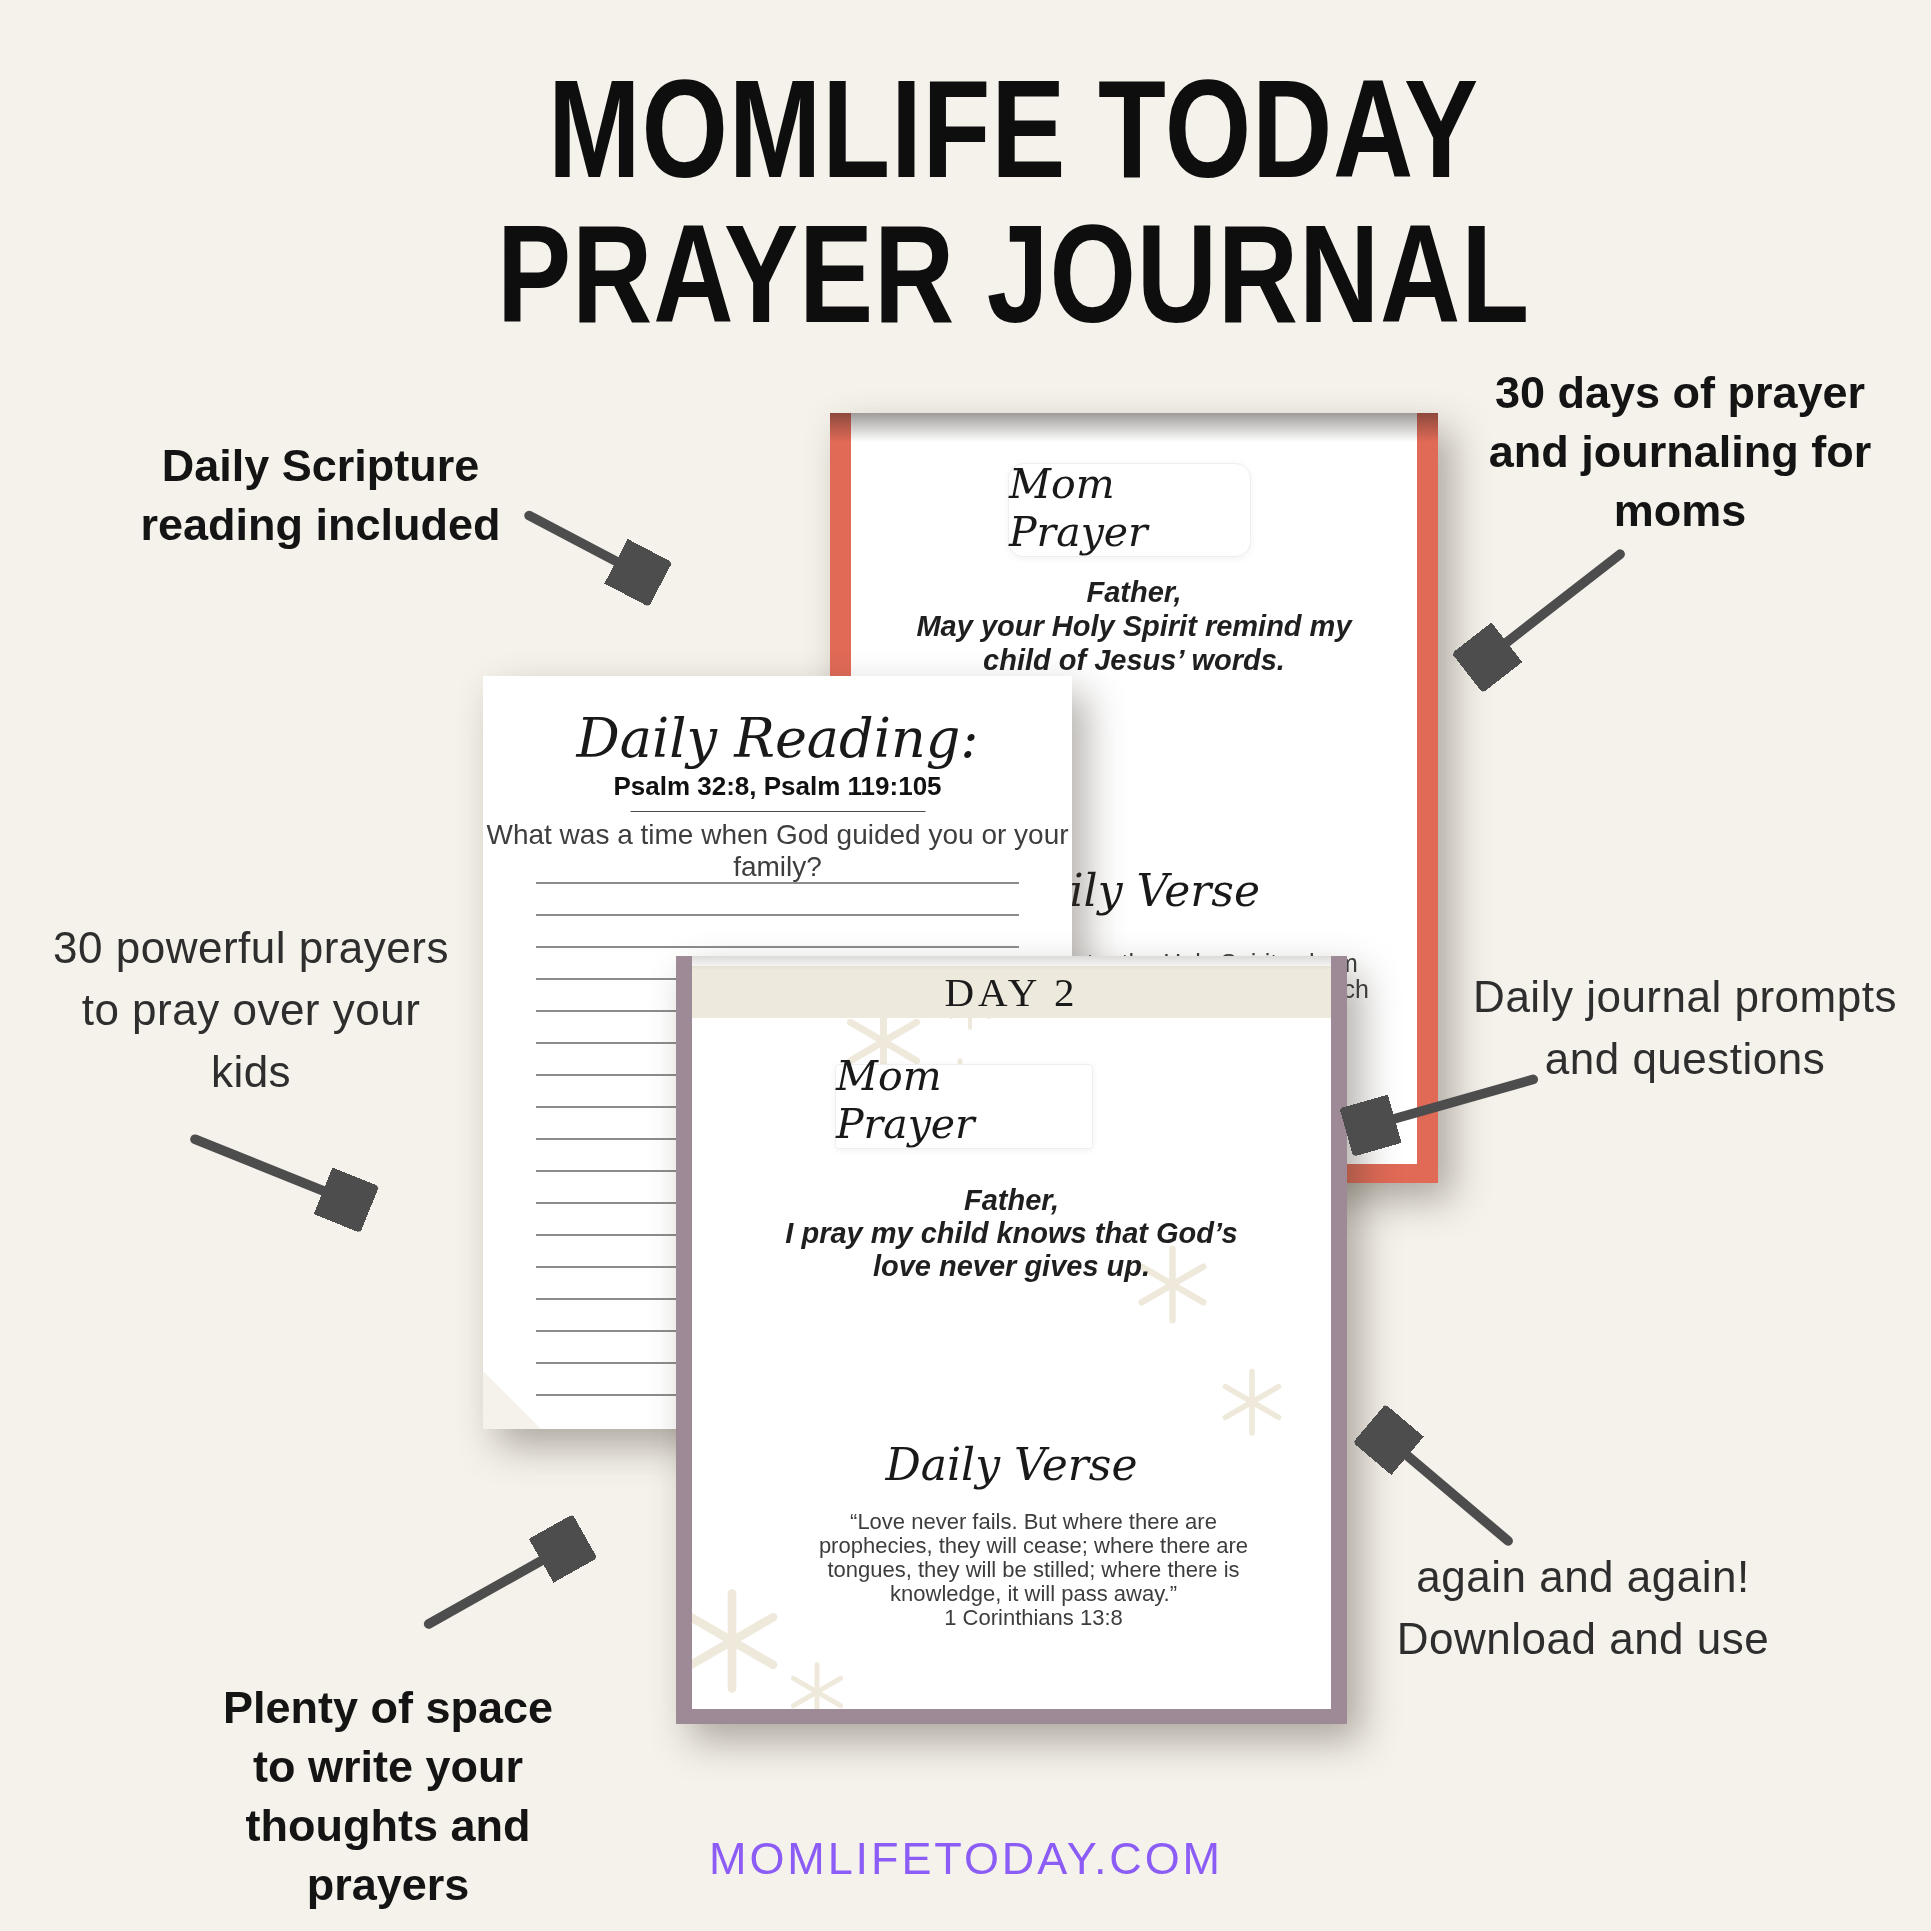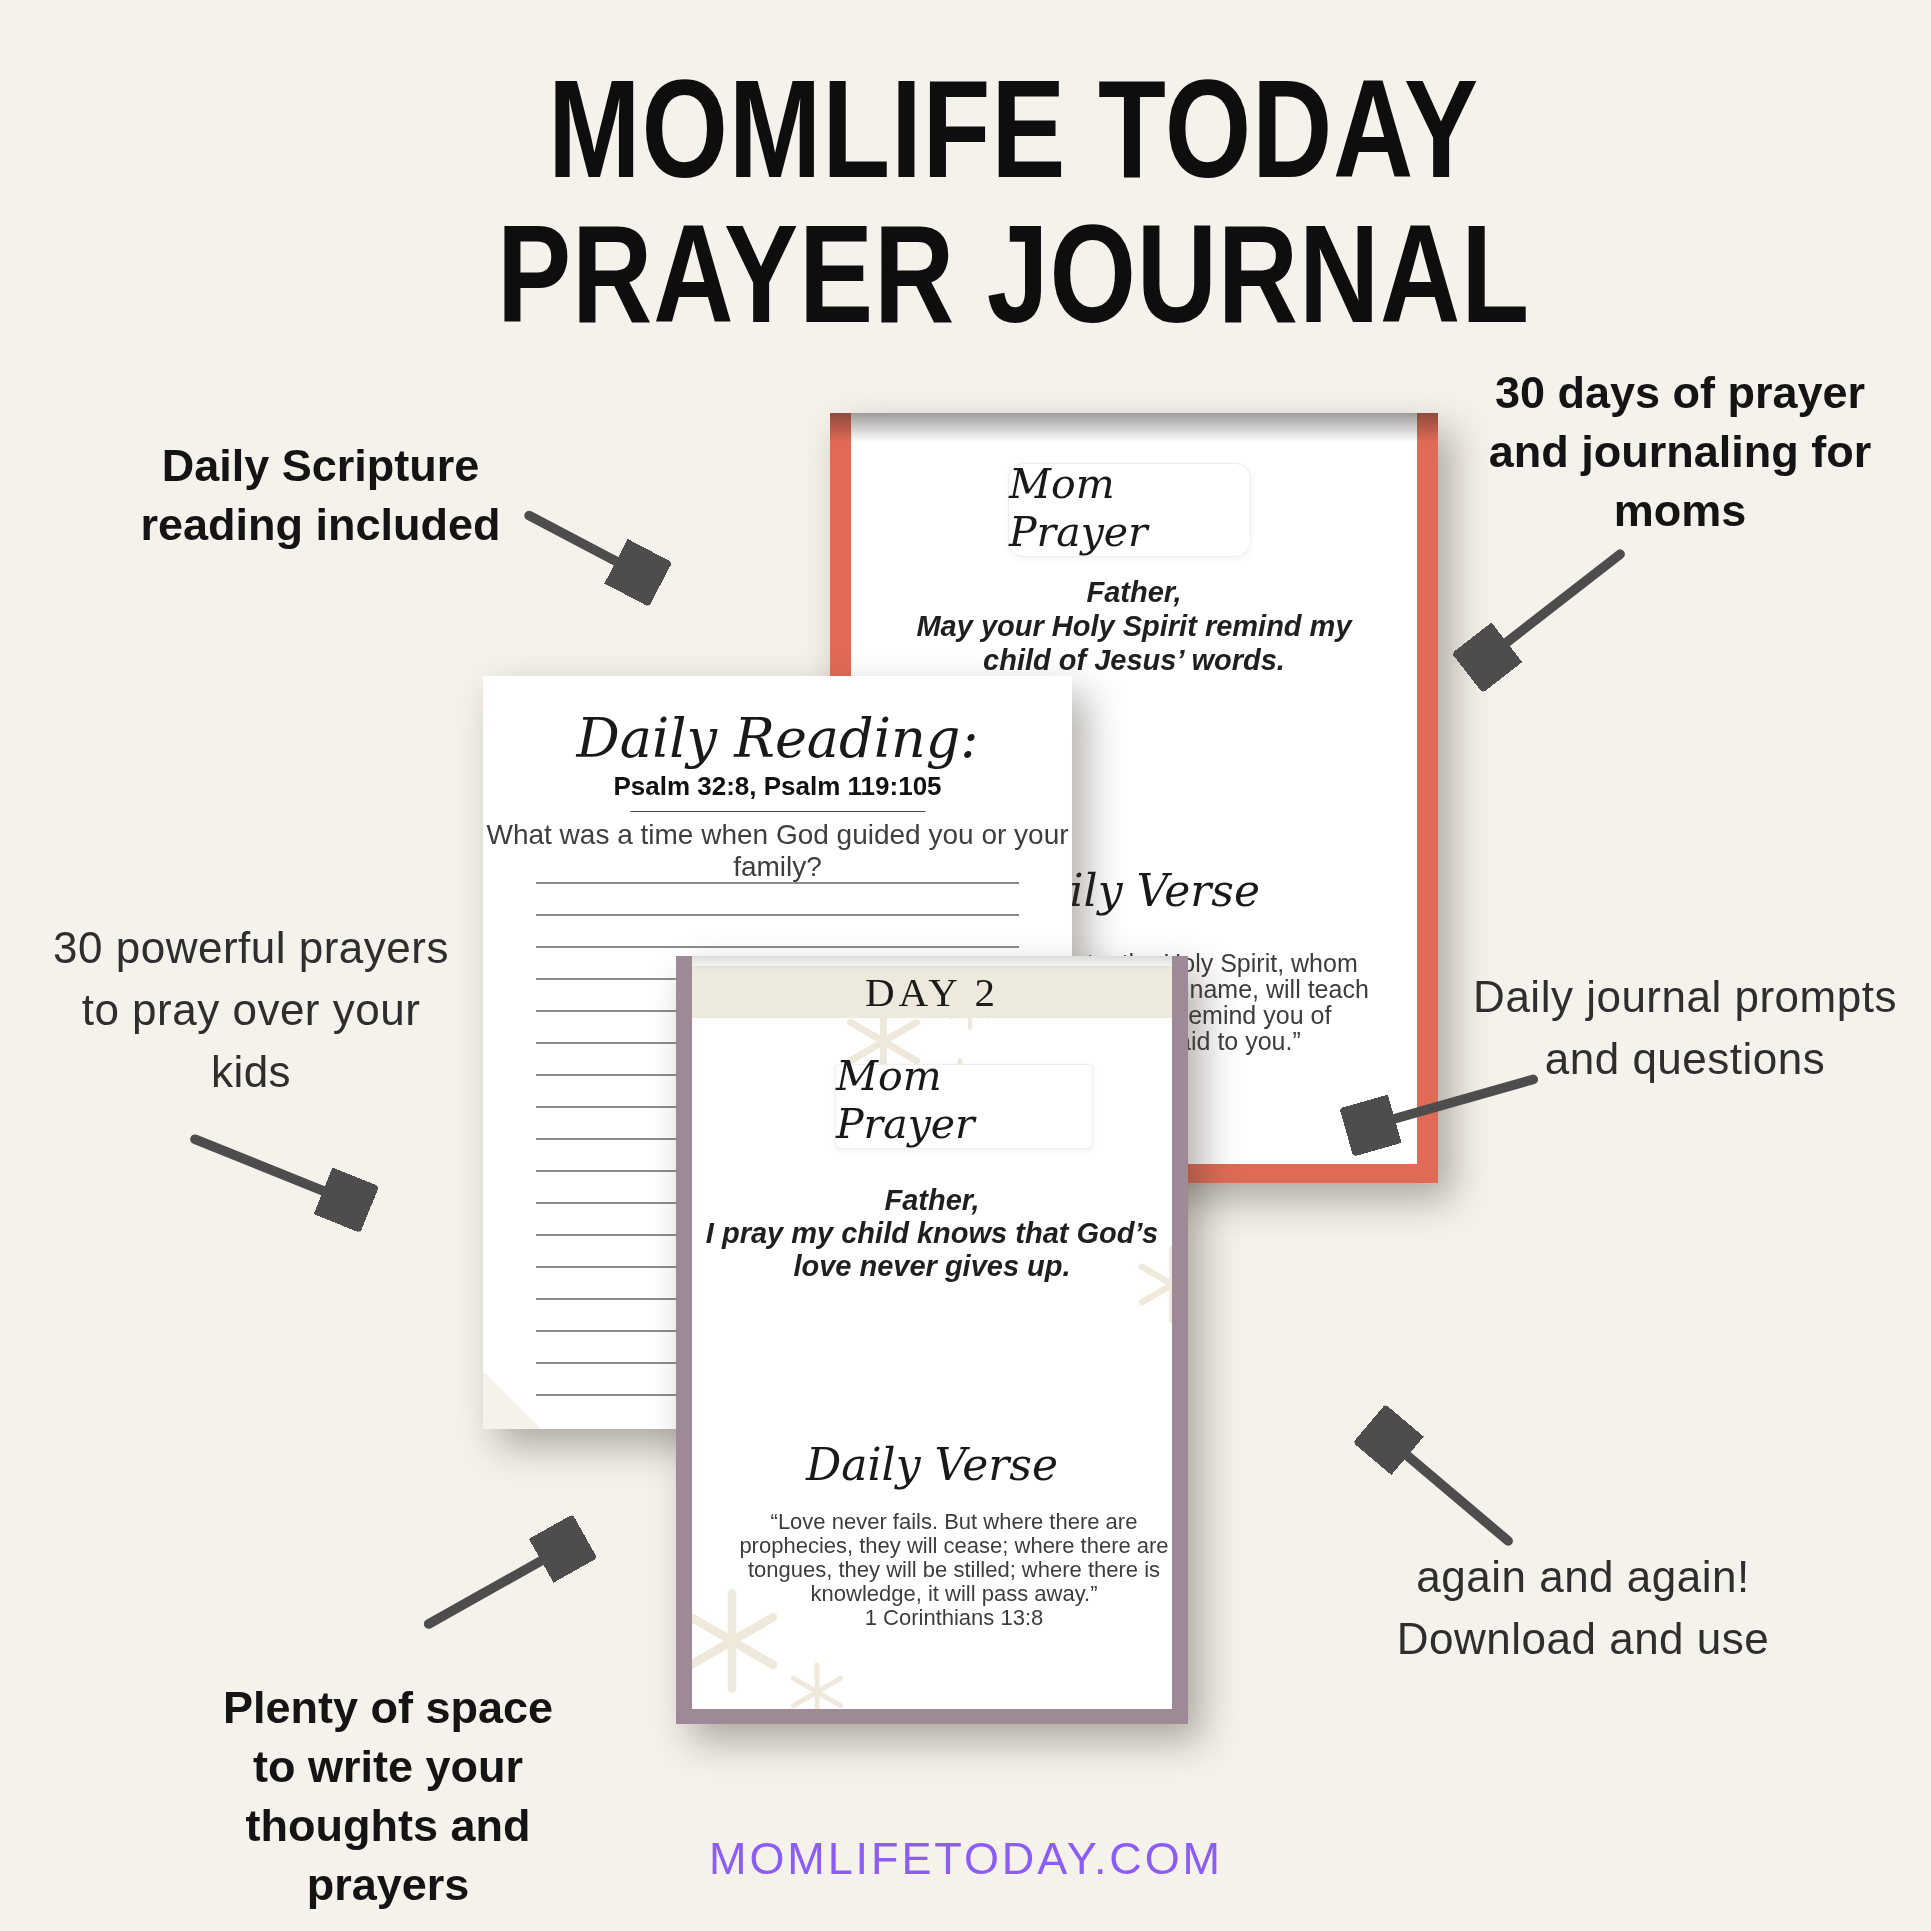--- a/index.html
+++ b/index.html
@@ -54,21 +54,21 @@
   .question{top:143px;font-size:28px;color:#3e3e3e;}
   .rules{position:absolute;left:53px;width:483px;top:176px;height:546px;
          background-image:repeating-linear-gradient(to bottom,transparent 0,transparent 30px,#8c8c8c 30px,#8c8c8c 32px);}
   .dogear-cover{position:absolute;left:0;bottom:0;width:0;height:0;
          border-left:58px solid #f5f2eb;border-top:58px solid transparent;}
   .dogear-flap{position:absolute;left:0;bottom:0;width:56px;height:56px;
          background:linear-gradient(135deg,#f4f1e8 20%,#ddd8ca 85%);
          clip-path:polygon(0 0,100% 100%,55% 100%,0 45%);}
 
   
-  .page-day2{left:676px;top:956px;width:512px;height:768px;z-index:3;overflow:hidden;
+  .page-day2{left:676px;top:956px;width:671px;height:768px;z-index:3;overflow:hidden;
              border-left:16.4px solid #9e8a97;border-right:16.4px solid #9e8a97;border-bottom:15.4px solid #9e8a97;}
   .page-day2::before{content:'';position:absolute;top:0;left:0;right:0;height:13.5px;
              background:linear-gradient(rgba(60,55,50,0.18),rgba(60,55,50,0));z-index:5;}
   .day-banner{margin-top:9.7px;height:52px;background:#edeadd;display:flex;align-items:center;justify-content:center;
              font-family:"Liberation Serif",serif;font-size:41px;letter-spacing:3.9px;color:#1b1b1b;position:relative;z-index:2;}
   .mp-box-day2{left:143px;top:108px;width:256px;height:83px;border-radius:3.9px;z-index:2;}
   .page-day2 .prayer{top:228px;line-height:33px;z-index:2;}
   .page-day2 .verse-heading{top:483px;font-size:44px;z-index:2;}
   .page-day2 .verse{top:554px;font-size:22px;line-height:24px;z-index:2;padding-left:22px;}
 

